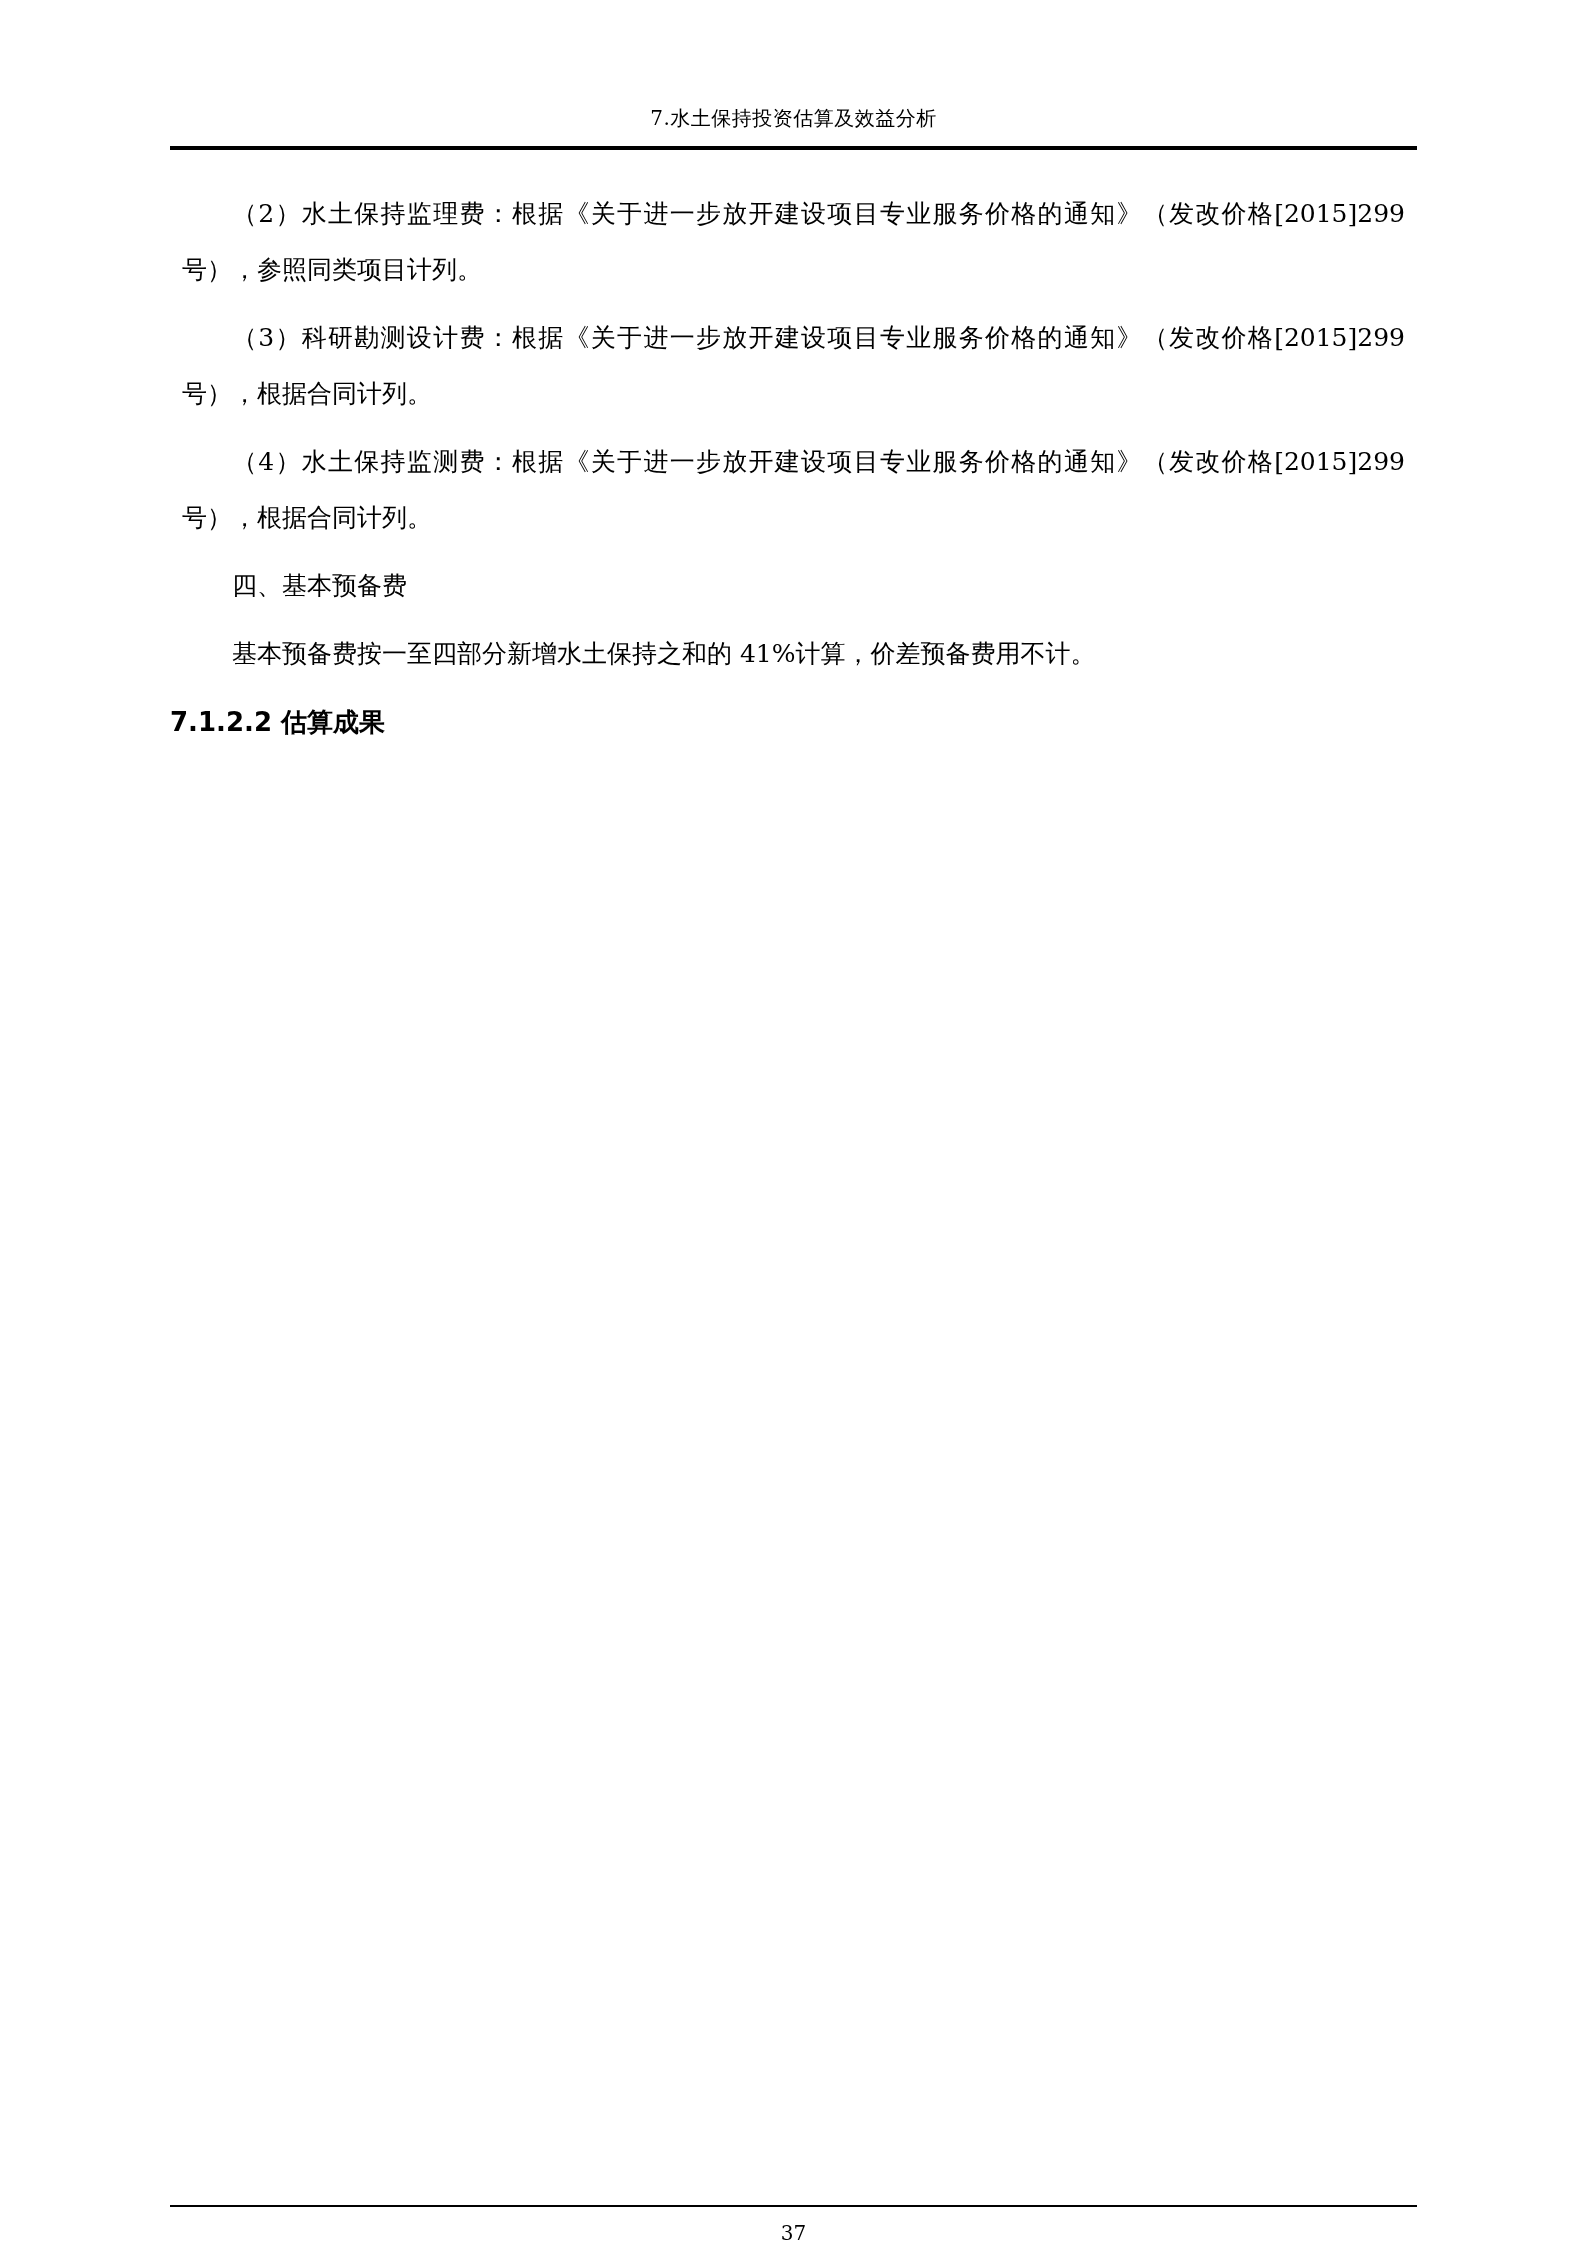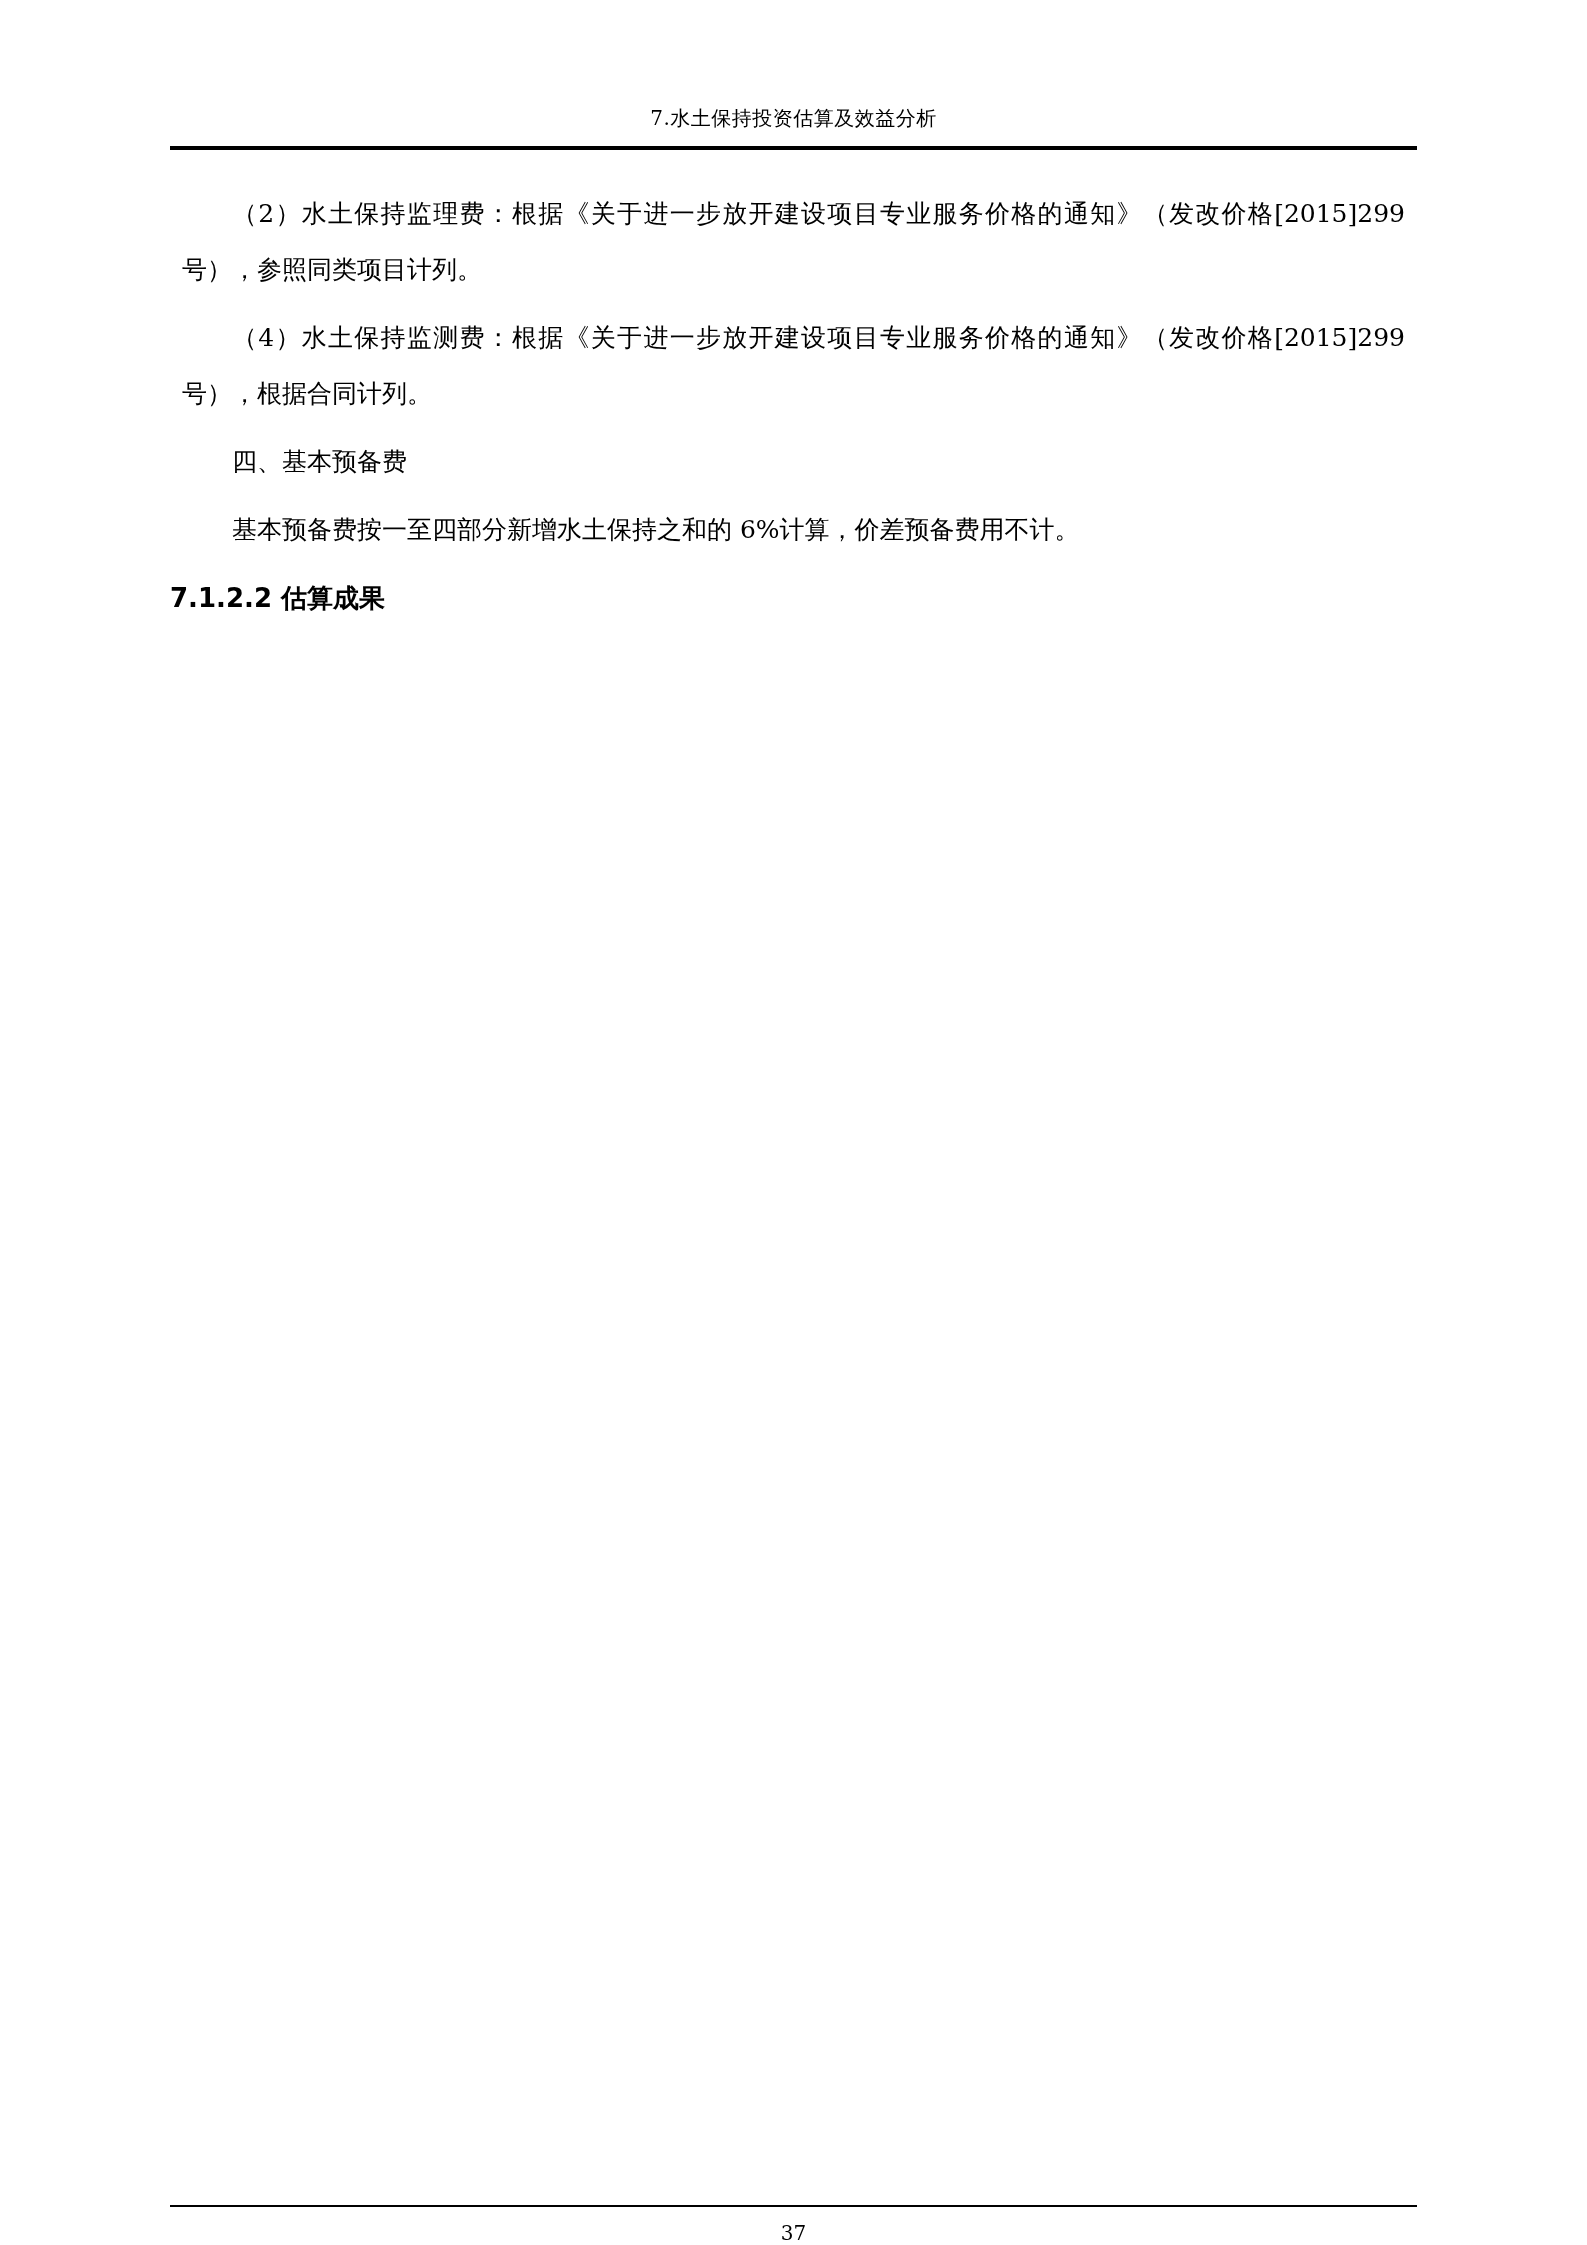--- a/index.html
+++ b/index.html
@@ -84,23 +84,24 @@
 <div class="page">
   <div class="content">
 
     <div class="header">
       <div>7.水土保持投资估算及效益分析</div>
       <hr class="header-rule">
     </div>
 
     <div class="body-area">
       <p class="para">（2）水土保持监理费：根据《关于进一步放开建设项目专业服务价格的通知》（发改价格[2015]299 号），参照同类项目计列。</p>
+      <p class="para">（3）科研勘测设计费：根据《关于进一步放开建设项目专业服务价格的通知》（发改价格[2015]299 号），根据合同计列。</p>
       <p class="para">（4）水土保持监测费：根据《关于进一步放开建设项目专业服务价格的通知》（发改价格[2015]299 号），根据合同计列。</p>
       <p class="para">四、基本预备费</p>
-      <p class="para">基本预备费按一至四部分新增水土保持之和的 6%计算，价差预备费用不计。</p>
+      <p class="para">基本预备费按一至四部分新增水土保持之和的 41%计算，价差预备费用不计。</p>
 
       <h3 class="heading">7.1.2.2 估算成果</h3>
 
     </div>
 
     <div class="footer">
       <hr class="footer-rule">
       <div class="page-number">37</div>
     </div>
 

